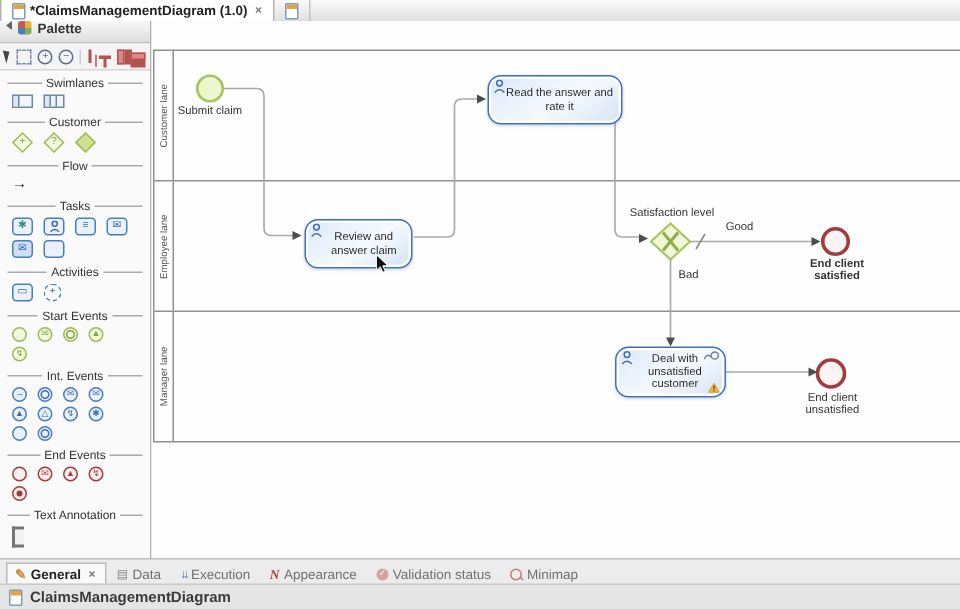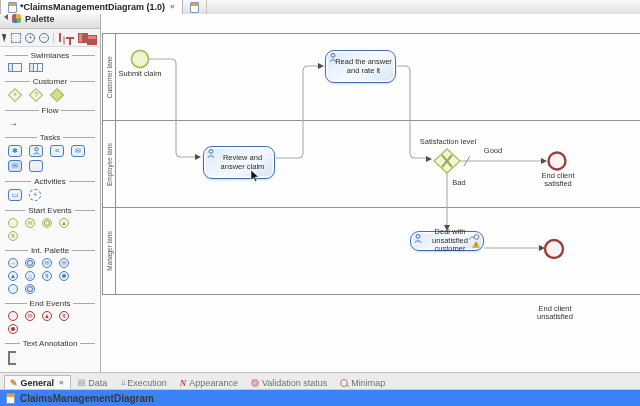--- a/index.html
+++ b/index.html
@@ -95,21 +95,21 @@
   .ticon{display:inline-flex;align-items:center;justify-content:center;font-size:9px;line-height:1;}
   .ticon.pencil{color:#cf8a3e;}
   .ticon.db{color:#8a8a8a;font-size:8px;}
   .ticon.exec{color:#4a6fa5;letter-spacing:-2px;font-size:8px;font-weight:bold;}
   .ticon.appear{color:#b5413c;font-style:italic;font-family:"Liberation Serif",serif;font-weight:bold;}
   .valcirc{width:8px;height:8px;border-radius:50%;background:#d9a0a0;color:#fff;font-size:6px;
         display:inline-flex;align-items:center;justify-content:center;line-height:0;}
   .mag{width:6px;height:6px;border:1.4px solid #bd7d78;border-radius:50%;position:relative;display:inline-block;}
   .mag::after{content:"";position:absolute;left:5px;top:5px;width:3px;height:1.4px;background:#bd7d78;transform:rotate(45deg);}
   
-  .statusbar{position:absolute;left:0;right:0;top:389px;height:17px;background:#3b82f6;
+  .statusbar{position:absolute;left:0;right:0;top:389px;height:17px;background:#e5e5e5;
         border-top:1px solid #c9c9c9;display:flex;align-items:center;gap:5px;padding-left:6px;}
   .status-title{font-size:10px;font-weight:bold;color:#3a3a3a;}
 </style>
 </head>
 <body>
 
 <div class="screen">
 
   <div class="tabbar">
     <div class="etab active">
@@ -235,21 +235,21 @@
           <span class="g-timer"></span>
         </span>
       <span class="circ green">▲</span>
     </div>
     <div class="prow">
       <span class="circ green">↯</span>
     </div>
 
     <div class="sec">
       <span class="ln"></span>
-        <span class="sec-label">Int. Palette</span>
+        <span class="sec-label">Int. Events</span>
         <span class="ln"></span>
     </div>
     <div class="prow">
       <span class="circ blue">→</span>
       <span class="circ blue">
           <span class="g-timer"></span>
         </span>
       <span class="circ blue">✉</span>
       <span class="circ blue">✉</span>
     </div>
@@ -335,59 +335,59 @@
 
       <g>
         <polygon points="333,147 346,135 359,147 346,159" fill="#f0f6d8" stroke="#a8c45e" stroke-width="1.4"></polygon>
         <path d="M341,141 L351,153 M351,141 L341,153" stroke="#8fae4a" stroke-width="2" fill="none"></path>
       </g>
 
       <circle cx="456" cy="147" r="8.5" fill="#fbf4f3" stroke="#a23b3b" stroke-width="2.4"></circle>
       <circle cx="453" cy="235" r="9" fill="#fbf4f3" stroke="#a23b3b" stroke-width="2.4"></circle>
     </svg>
 
-    <div class="task" style="left:224px;top:36px;width:71px;height:33px;align-items:center;">
+    <div class="task" style="left:224px;top:36px;width:90px;height:33px;align-items:center;">
       <svg class="person" width="8" height="9" viewBox="0 0 8 9">
         <circle cx="4" cy="2.4" r="1.9" fill="#e8f0fb" stroke="#3c6eb4"></circle>
           <path d="M0.8 8.6 Q4 5 7.2 8.6" fill="#e8f0fb" stroke="#3c6eb4"></path>
       </svg>
       <span>Read the answer and rate it</span>
     </div>
 
     <div class="task" style="left:102px;top:132px;width:72px;height:33px;padding-left:10px;">
       <svg class="person" width="8" height="9" viewBox="0 0 8 9">
         <circle cx="4" cy="2.4" r="1.9" fill="#e8f0fb" stroke="#3c6eb4"></circle>
           <path d="M0.8 8.6 Q4 5 7.2 8.6" fill="#e8f0fb" stroke="#3c6eb4"></path>
       </svg>
       <span>Review and answer claim</span>
     </div>
 
-    <div class="task" style="left:309px;top:217px;width:74px;height:20px;">
+    <div class="task" style="left:309px;top:217px;width:74px;height:34px;">
       <svg class="person" width="8" height="9" viewBox="0 0 8 9">
         <circle cx="4" cy="2.4" r="1.9" fill="#e8f0fb" stroke="#3c6eb4"></circle>
           <path d="M0.8 8.6 Q4 5 7.2 8.6" fill="#e8f0fb" stroke="#3c6eb4"></path>
       </svg>
       <span>Deal with unsatisfied customer</span>
       <svg class="conn" width="11" height="7" viewBox="0 0 11 7">
         <path d="M0.5 5.5 Q2.5 1 5 4" fill="none" stroke="#6b84a8" stroke-width="1"></path>
         <circle cx="7.5" cy="3" r="2.4" fill="none" stroke="#6b84a8" stroke-width="1"></circle>
       </svg>
       <svg class="warn" width="8" height="7" viewBox="0 0 8 7">
         <polygon points="4,0.5 7.6,6.5 0.4,6.5" fill="#f0b93a" stroke="#c79020" stroke-width="0.5"></polygon>
         <rect x="3.6" y="2" width="0.9" height="2.4" fill="#6b4c00"></rect>
           <rect x="3.6" y="5" width="0.9" height="0.9" fill="#6b4c00"></rect>
       </svg>
     </div>
 
     <span class="nlabel" style="left:13px;top:56px;width:52px;">Submit claim</span>
     <span class="nlabel" style="left:316px;top:124px;width:62px;">Satisfaction level</span>
     <span class="nlabel" style="left:380px;top:133px;width:24px;">Good</span>
     <span class="nlabel" style="left:348px;top:165px;width:20px;">Bad</span>
-    <span class="nlabel" style="left:426px;top:158px;width:62px;">End client satisfied</span>
-    <span class="nlabel" style="left:420px;top:247px;width:68px;margin-top:44px;">End client unsatisfied</span>
+    <span class="nlabel" style="left:426px;top:158px;width:62px;font-weight:bold;">End client satisfied</span>
+    <span class="nlabel" style="left:420px;top:247px;width:68px;">End client unsatisfied</span>
 
     <svg class="cursor-svg" width="10" height="13" viewBox="0 0 10 13">
       <polygon points="1,0 1,10 3.6,7.8 5.2,11.5 6.8,10.8 5.2,7.2 8.5,7" fill="#111" stroke="#fff" stroke-width="0.6"></polygon>
     </svg>
   </div>
 
   <div class="btabbar">
     <div class="btab active">
       <span class="ticon pencil">✎</span>
       <span>General</span>

